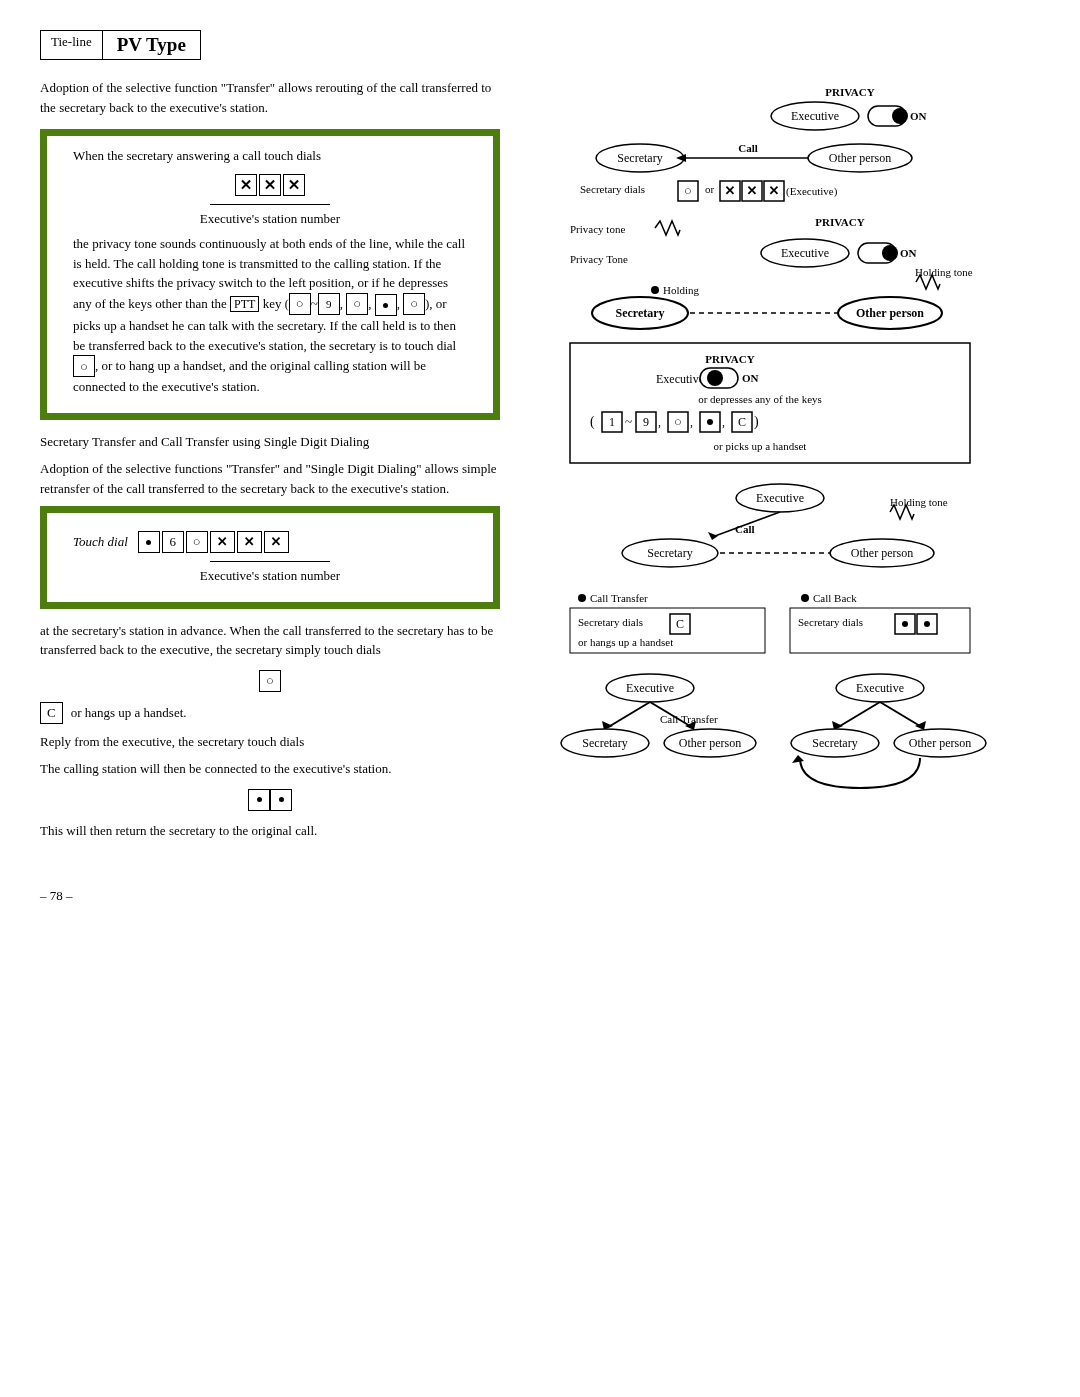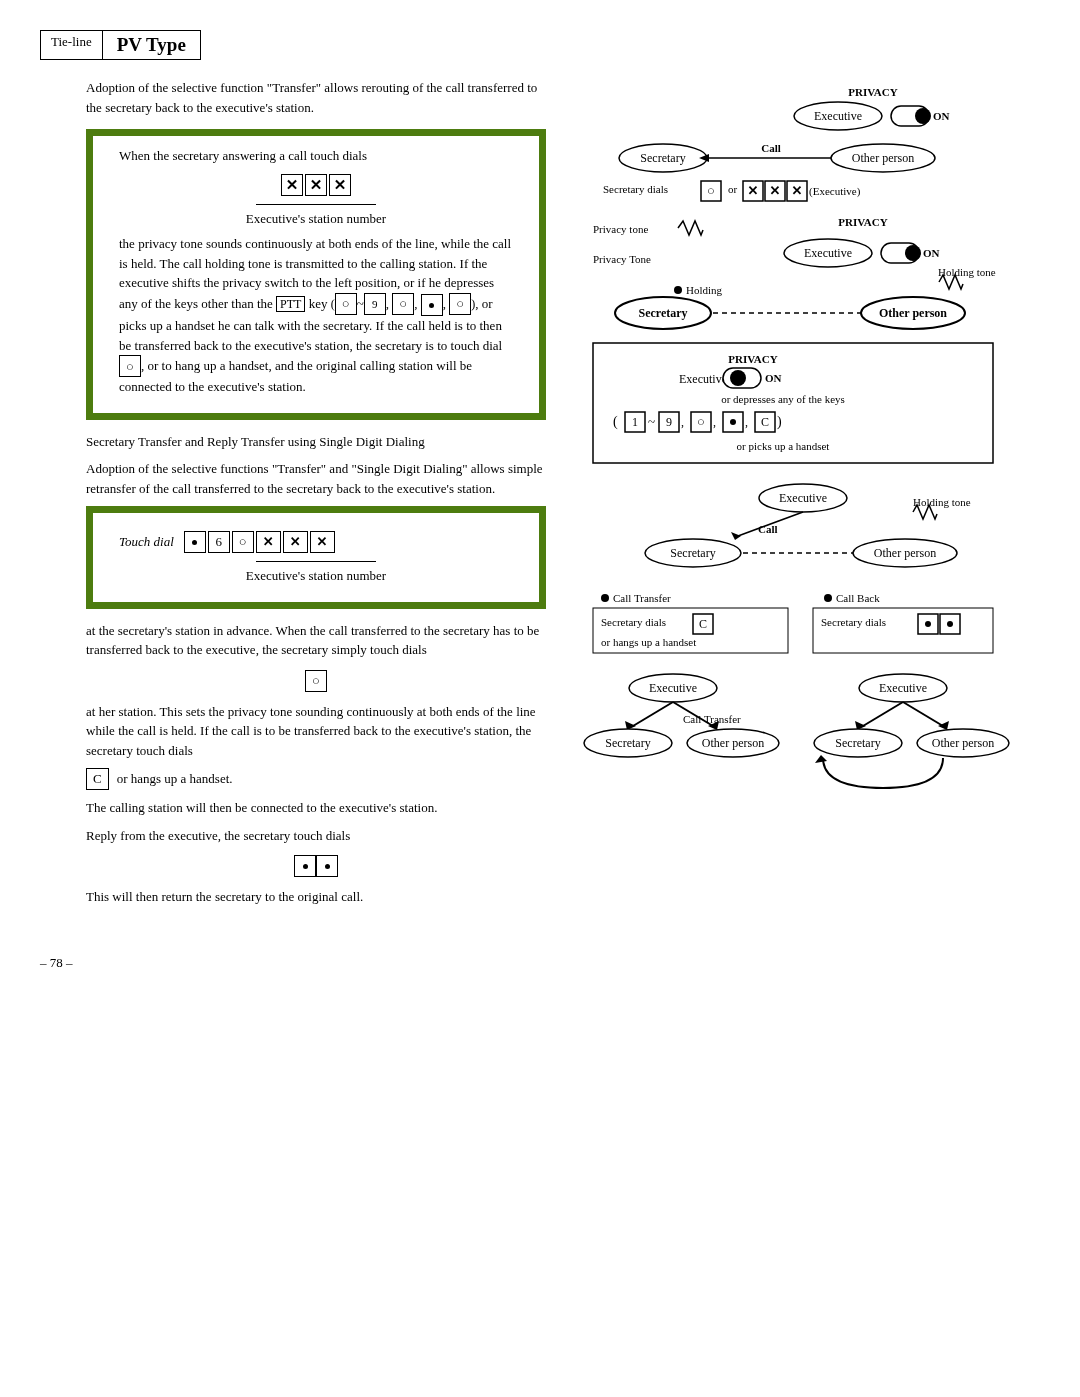--- a/index.html
+++ b/index.html
@@ -40,21 +40,20 @@
     .page-type-pv {
       padding: 3px 14px;
       font-size: 19px;
       font-weight: bold;
     }
 
     
     .content-wrapper {
       display: flex;
       gap: 20px;
-      margin-left: 46px;
     }
     .left-col {
       flex: 0 0 460px;
       max-width: 460px;
     }
     .right-col {
       flex: 1;
     }
 
     
@@ -207,21 +206,21 @@
         <div class="dial-key dial-key-x">✕</div>
         <div class="dial-key dial-key-x">✕</div>
       </div>
       <div class="dial-underline"></div>
       <p class="exec-station-label">Executive's station number</p>
       <p class="body-text">the privacy tone sounds continuously at both ends of the line, while the call is held. The call holding tone is transmitted to the calling station. If the executive shifts the privacy switch to the left position, or if he depresses any of the keys other than the <span style="border:1px solid #000; padding:0 3px; font-size:12px;">PTT</span> key <span style="font-size:12px;">(</span><span class="key-box" style="display:inline-flex;">○</span>~<span class="key-box" style="display:inline-flex; font-size:11px;">9</span>, <span class="key-box" style="display:inline-flex;">○</span>, <span class="key-box" style="display:inline-flex;">
             <span class="key-dot"></span>
           </span>, <span class="key-box" style="display:inline-flex;">○</span><span style="font-size:12px;">)</span>, or picks up a handset he can talk with the secretary. If the call held is to then be transferred back to the executive's station, the secretary is to touch dial <span class="key-box" style="display:inline-flex;">○</span>, or to hang up a handset, and the original calling station will be connected to the executive's station.</p>
     </div>
 
-    <p class="sub-header section-para">Secretary Transfer and Reply Transfer using Single Digit Dialing</p>
+    <p class="sub-header section-para">Secretary Transfer and Call Transfer using Single Digit Dialing</p>
     <p class="section-para">Adoption of the selective functions "Transfer" and "Single Digit Dialing" allows simple retransfer of the call transferred to the secretary back to the executive's station.</p>
 
     <div class="bordered-box">
       <div class="touch-dial-row">
         <span class="touch-dial-label">Touch dial</span>
         <div class="touch-dial-keys">
           <div class="key-box">
               <span class="key-dot"></span>
             </div>
           <div class="key-box">6</div>
@@ -234,29 +233,28 @@
       <div class="dial-underline"></div>
       <p class="exec-station-label">Executive's station number</p>
     </div>
 
     <p class="section-para">at the secretary's station in advance. When the call transferred to the secretary has to be transferred back to the executive, the secretary simply touch dials</p>
 
     <div class="centered-key">
       <div class="key-box">○</div>
     </div>
 
-    <p class="section-para">at her station. This sets the privacy tone sounding continuously at both ends of the line while the call is held. If the call is to be transferred back to the executive's station, the secretary touch dials</p>
 
     <div class="or-hangs-row">
       <div class="key-box">C</div>
       <span>or hangs up a handset.</span>
     </div>
 
+    <p class="section-para">Reply from the executive, the secretary touch dials</p>
     <p class="section-para">The calling station will then be connected to the executive's station.</p>
-    <p class="section-para">Reply from the executive, the secretary touch dials</p>
 
     <div class="centered-key">
       <div class="key-box">
           <span class="key-dot"></span>
         </div>
       <div class="key-box">
           <span class="key-dot"></span>
         </div>
     </div>
 

